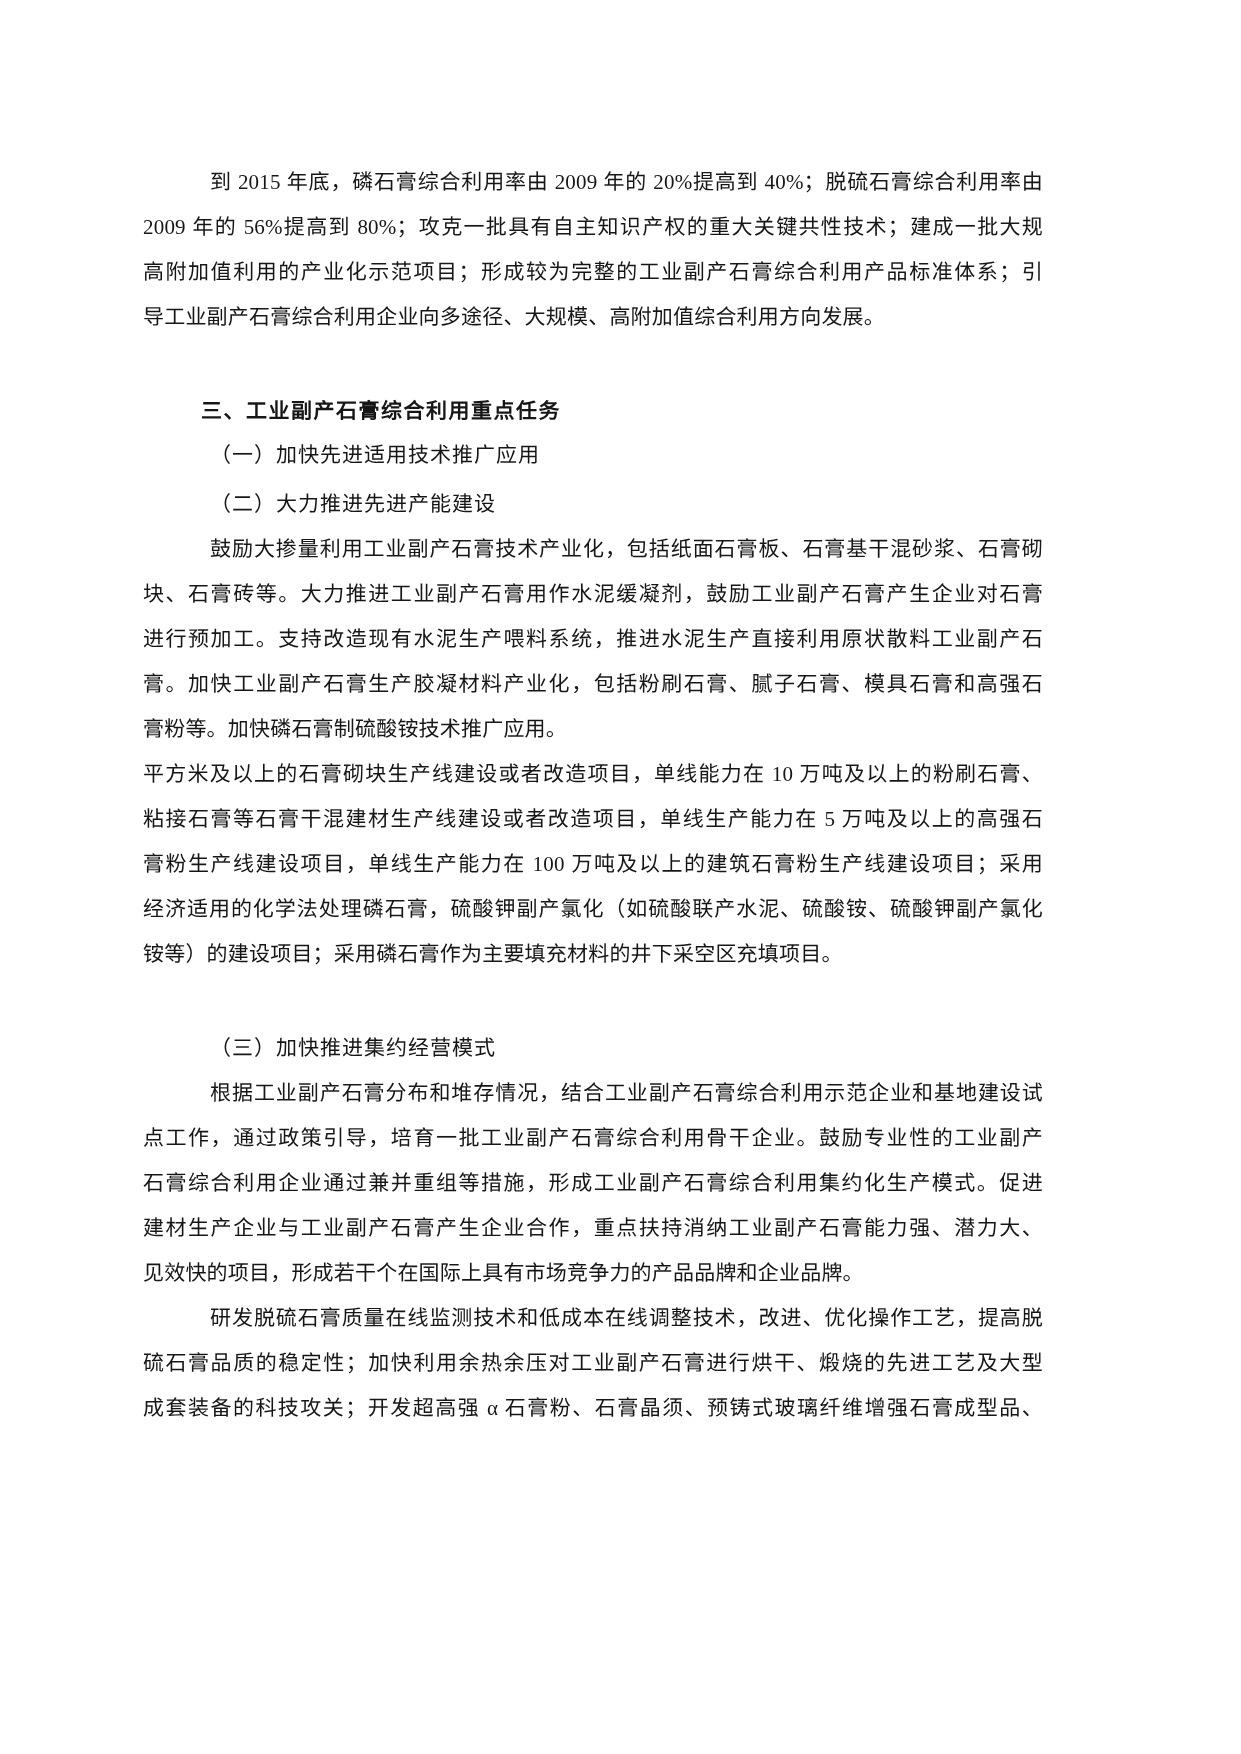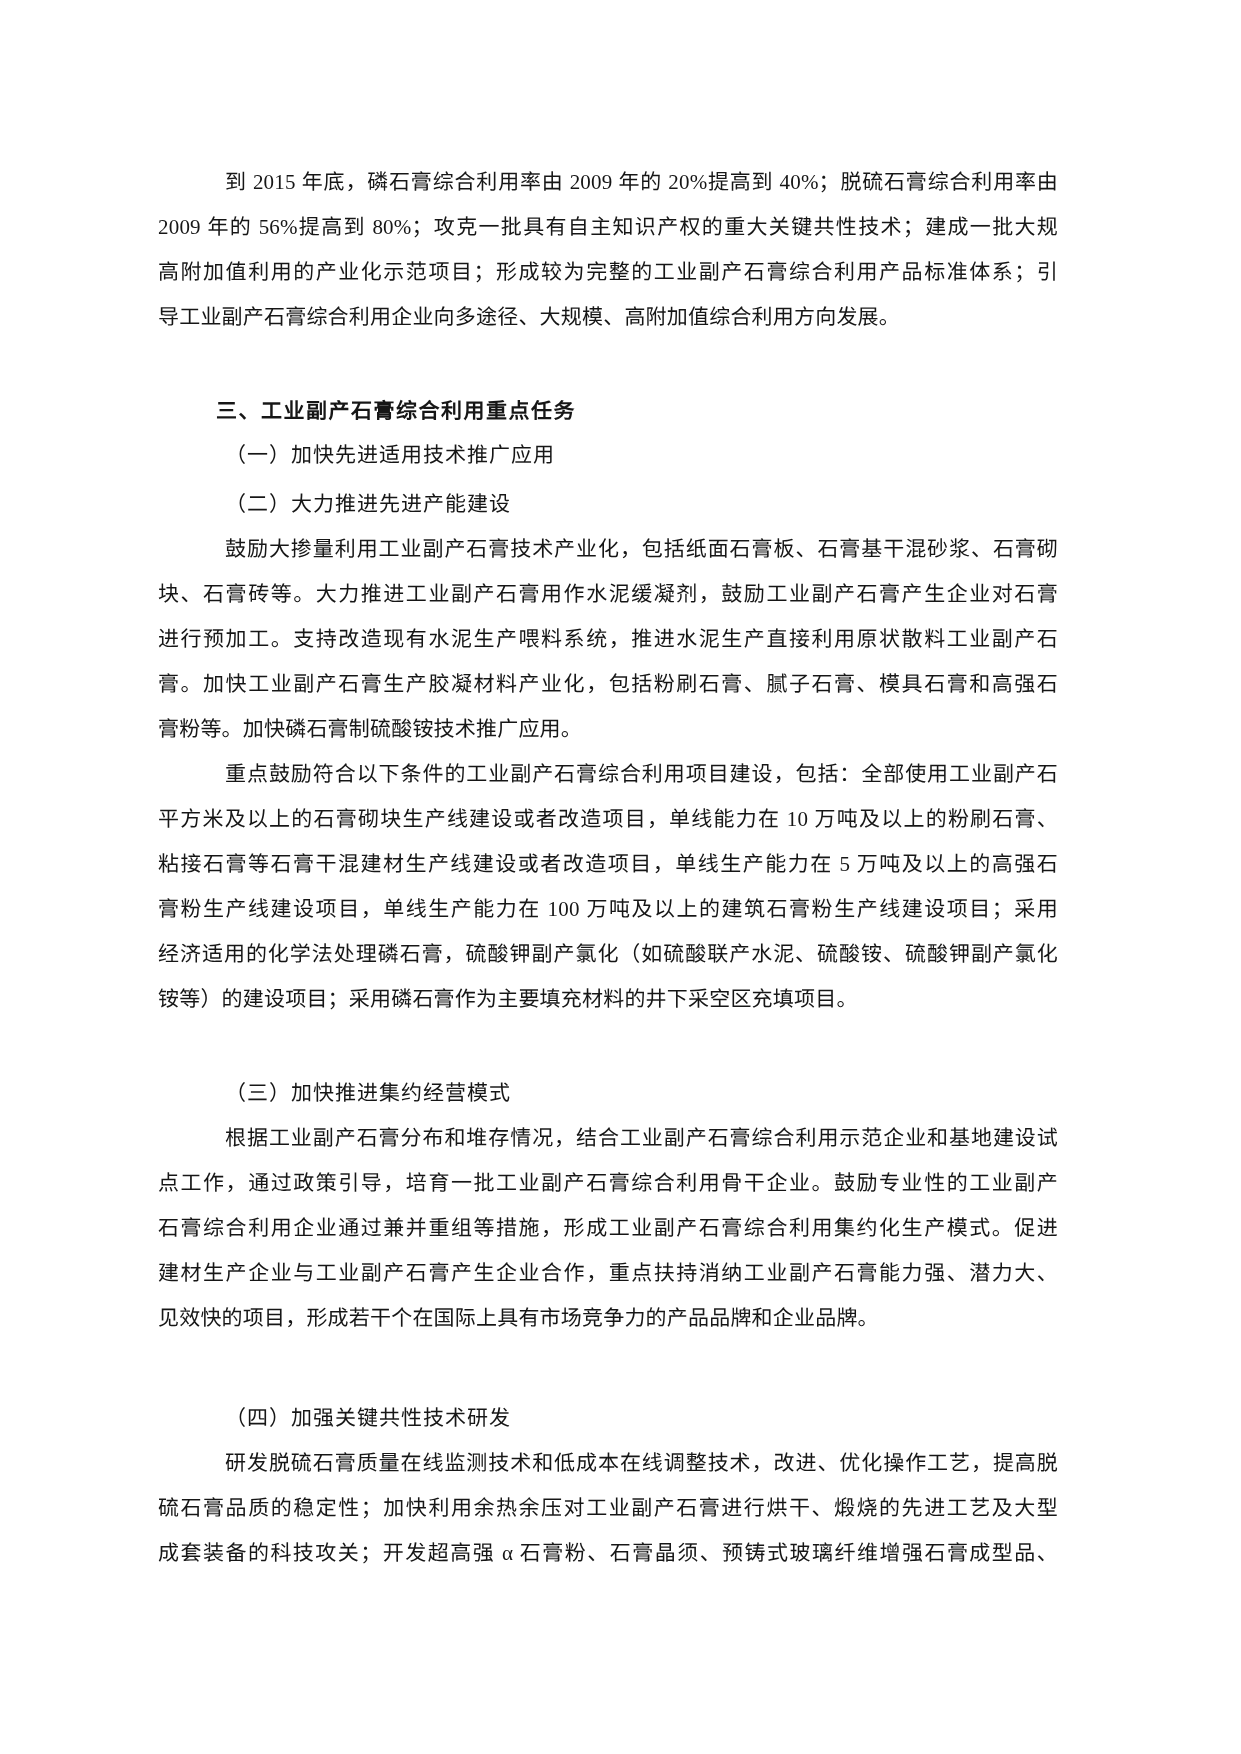--- a/index.html
+++ b/index.html
@@ -9,21 +9,21 @@
   }
   .page {
     position: relative;
     width: 1241px;
     height: 1754px;
     background: #ffffff;
     overflow: hidden;
   }
   .content {
     position: absolute;
-    left: 158px;
+    left: 143px;
     top: 160px;
     width: 900px;
     color: #161616;
     font-family: "Liberation Serif", "DejaVu Serif", serif;
     font-size: 21px;
     line-height: 45px;
   }
   .block { margin: 0; padding: 0; }
   .line {
     height: 45px;
@@ -73,39 +73,35 @@
         <div class="line indent lastline">（二）大力推进先进产能建设</div>
       </div>
       <div class="block paragraph">
         <div class="line indent">鼓励大掺量利用工业副产石膏技术产业化，包括纸面石膏板、石膏基干混砂浆、石膏砌</div>
         <div class="line">块、石膏砖等。大力推进工业副产石膏用作水泥缓凝剂，鼓励工业副产石膏产生企业对石膏</div>
         <div class="line">进行预加工。支持改造现有水泥生产喂料系统，推进水泥生产直接利用原状散料工业副产石</div>
         <div class="line">膏。加快工业副产石膏生产胶凝材料产业化，包括粉刷石膏、腻子石膏、模具石膏和高强石</div>
         <div class="line lastline">膏粉等。加快磷石膏制硫酸铵技术推广应用。</div>
       </div>
       <div class="block paragraph">
-        <div class="line indent">重点鼓励符合以下条件的工业副产石膏综合利用项目建设，包括：全部使用工业副产石</div>
         <div class="line">平方米及以上的石膏砌块生产线建设或者改造项目，单线能力在 10 万吨及以上的粉刷石膏、</div>
         <div class="line">粘接石膏等石膏干混建材生产线建设或者改造项目，单线生产能力在 5 万吨及以上的高强石</div>
         <div class="line">膏粉生产线建设项目，单线生产能力在 100 万吨及以上的建筑石膏粉生产线建设项目；采用</div>
         <div class="line">经济适用的化学法处理磷石膏，硫酸钾副产氯化（如硫酸联产水泥、硫酸铵、硫酸钾副产氯化</div>
         <div class="line lastline">铵等）的建设项目；采用磷石膏作为主要填充材料的井下采空区充填项目。</div>
       </div>
       <div class="block subheading" style="margin-top: 49px;">
         <div class="line indent lastline">（三）加快推进集约经营模式</div>
       </div>
       <div class="block paragraph">
         <div class="line indent">根据工业副产石膏分布和堆存情况，结合工业副产石膏综合利用示范企业和基地建设试</div>
         <div class="line">点工作，通过政策引导，培育一批工业副产石膏综合利用骨干企业。鼓励专业性的工业副产</div>
         <div class="line">石膏综合利用企业通过兼并重组等措施，形成工业副产石膏综合利用集约化生产模式。促进</div>
         <div class="line">建材生产企业与工业副产石膏产生企业合作，重点扶持消纳工业副产石膏能力强、潜力大、</div>
         <div class="line lastline">见效快的项目，形成若干个在国际上具有市场竞争力的产品品牌和企业品牌。</div>
       </div>
-      <div class="block subheading" style="margin-top: 55px;">
-        <div class="line indent lastline">（四）加强关键共性技术研发</div>
-      </div>
       <div class="block paragraph">
         <div class="line indent">研发脱硫石膏质量在线监测技术和低成本在线调整技术，改进、优化操作工艺，提高脱</div>
         <div class="line">硫石膏品质的稳定性；加快利用余热余压对工业副产石膏进行烘干、煅烧的先进工艺及大型</div>
         <div class="line">成套装备的科技攻关；开发超高强 α 石膏粉、石膏晶须、预铸式玻璃纤维增强石膏成型品、</div>
       </div>
     </div>
 </div>
 
 </body></html>

